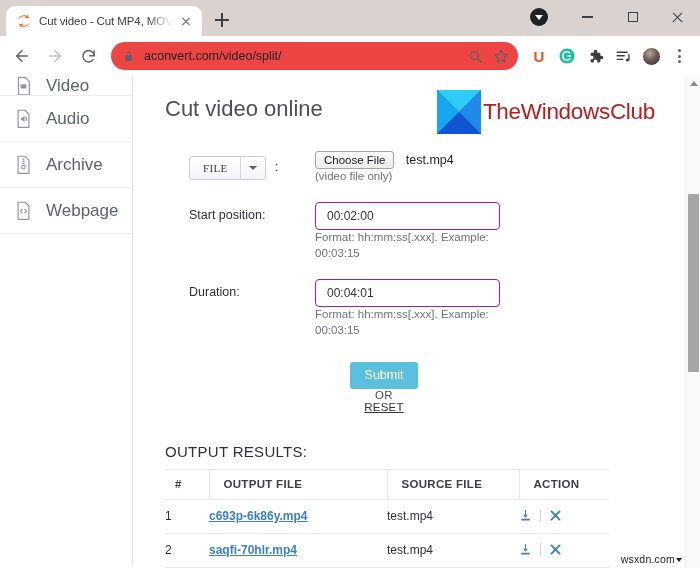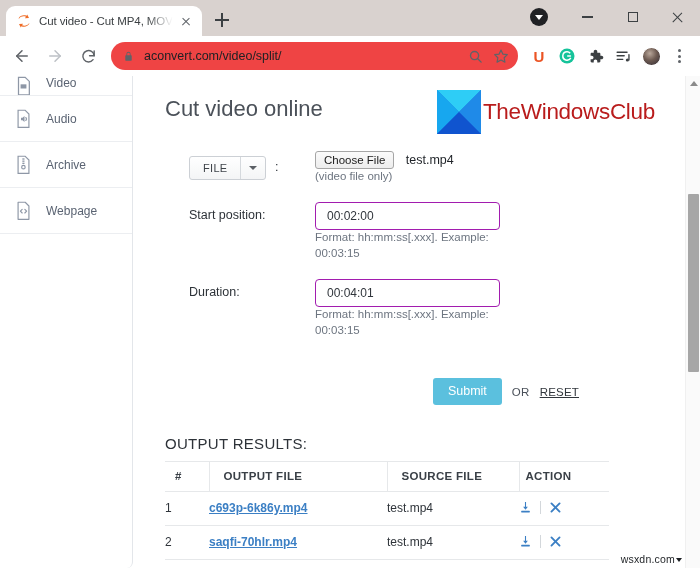--- a/index.html
+++ b/index.html
@@ -187,21 +187,21 @@
     padding-top: 0;
     position: relative;
   }
   .side-item {
     display: flex;
     align-items: center;
     height: 46px;
     padding-left: 14px;
     border-bottom: 1px solid #eceef1;
     color: #5a6372;
-    font-size: 12px;
+    font-size: 17px;
   }
   .side-item.cut-top { height: 20px; align-items: flex-start; overflow: hidden; }
   .side-icon { width: 19px; flex: 0 0 19px; margin-right: 13px; display: flex; align-items: center; justify-content: center; color: #8e97a6; }
   .side-label { white-space: nowrap; }
 
   
   .content {
     flex: 1 1 auto;
     position: relative;
     padding: 0 0 0 0;
@@ -233,20 +233,21 @@
 
   .file-select {
     display: inline-flex;
     align-items: stretch;
     border: 1px solid #ccd0d5;
     border-radius: 3px;
     height: 24px;
     background: linear-gradient(#ffffff, #f4f5f6);
     overflow: hidden;
     vertical-align: middle;
+    font-family: Liberation Serif, serif;
   }
   .file-select-label {
     display: flex; align-items: center; justify-content: center;
     padding: 0 13px;
     font-size: 11px; color: #3f444a; letter-spacing: 0.3px;
   }
   .file-select-caret {
     width: 25px;
     border-left: 1px solid #d5d9dd;
     display: flex; align-items: center; justify-content: center;
@@ -279,21 +280,21 @@
     border: 1px solid #a21caf;
     border-radius: 4px;
     background: #fff;
     font-size: 12px;
     color: #31363c;
     padding: 0 11px;
     display: flex;
     align-items: center;
   }
 
-  .actions { display: flex; align-items: center; justify-content: flex-end; padding-right: 76px; margin-top: 40px; }
+  .actions { display: flex; align-items: center; justify-content: flex-end; padding-right: 76px; margin-top: 24px; flex-direction: column; }
   .submit-btn {
     background: #5bc0de;
     color: #ffffff;
     font-size: 12.5px;
     border-radius: 3px;
     padding: 7px 15px;
     line-height: 1;
   }
   .or-text { font-size: 11.5px; color: #4a5059; margin: 0 10px; letter-spacing: 0.3px; }
   .reset-link { font-size: 11.5px; color: #31363c; text-decoration: underline; letter-spacing: 0.2px; }
@@ -308,21 +309,21 @@
     font-weight: bold;
     color: #3a4047;
     letter-spacing: 0.3px;
     padding: 8px 0 9px 0;
     border-top: 1px solid #e6e8ea;
     border-bottom: 1px solid #e6e8ea;
   }
   table.results-table th.c-num { width: 44px; padding-left: 10px; }
   table.results-table th.c-out { width: 178px; border-left: 1px solid #e6e8ea; padding-left: 14px; }
   table.results-table th.c-src { width: 132px; border-left: 1px solid #e6e8ea; padding-left: 14px; }
-  table.results-table th.c-act { width: 90px; border-left: 1px solid #e6e8ea; padding-left: 6px; }
+  table.results-table th.c-act { width: 90px; border-left: 1px solid #e6e8ea; padding-left: 14px; }
 
   table.results-table td {
     font-size: 12px;
     color: #2f343a;
     padding: 9px 0 10px 0;
     border-bottom: 1px solid #e6e8ea;
     vertical-align: middle;
   }
   td.c-num { padding-left: 12px; color: #41474e; }
   td.c-out { padding-left: 14px; font-weight: bold; }

